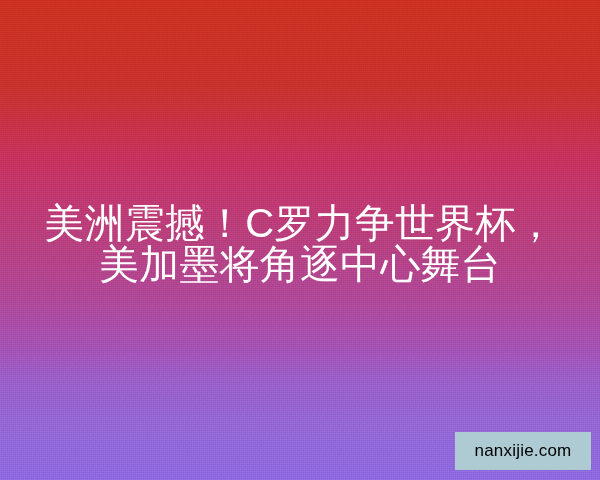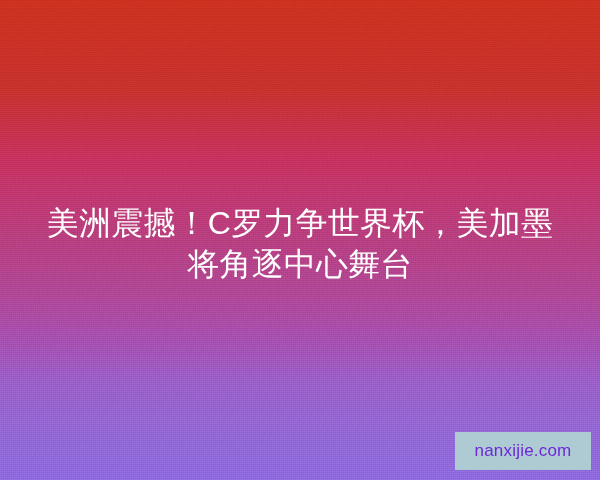--- a/index.html
+++ b/index.html
@@ -49,39 +49,39 @@
   
   #headline {
     position: absolute;
     left: 0;
     right: 0;
     top: 203px;
     padding: 0 34px;
     box-sizing: border-box;
     text-align: center;
     color: #ffffff;
-    font-size: 32px;
+    font-size: 40px;
     line-height: 41px;
     font-weight: 400;
     letter-spacing: 0.2px;
     white-space: normal;
     text-rendering: optimizeLegibility;
   }
   
   #watermark {
     position: absolute;
     left: 455px;
     top: 432px;
     width: 136px;
     height: 38px;
     display: flex;
     align-items: center;
     justify-content: center;
     background: #aecbd4;
-    color: #6d28d9;
+    color: #000000;
     font-size: 17px;
     letter-spacing: 0.2px;
     font-weight: 400;
   }
 </style>
 </head>
 <body>
 
 <div id="canvas">
 

